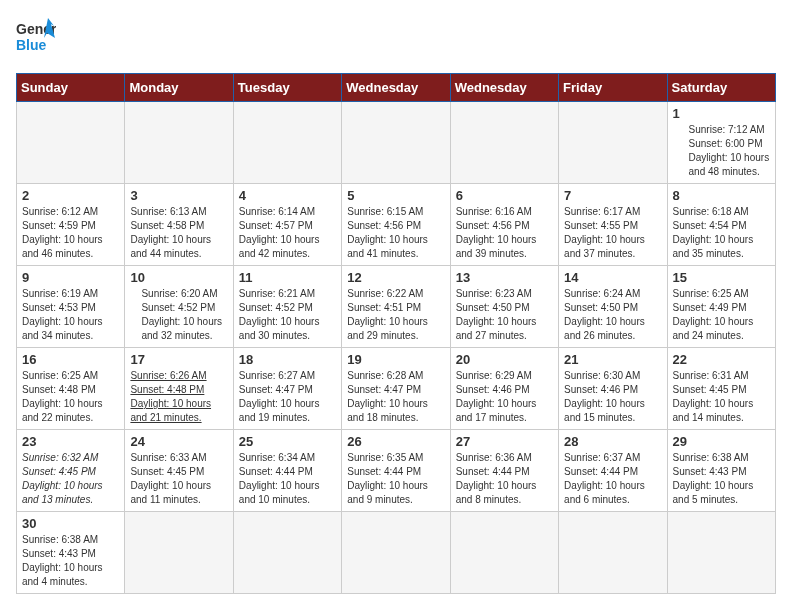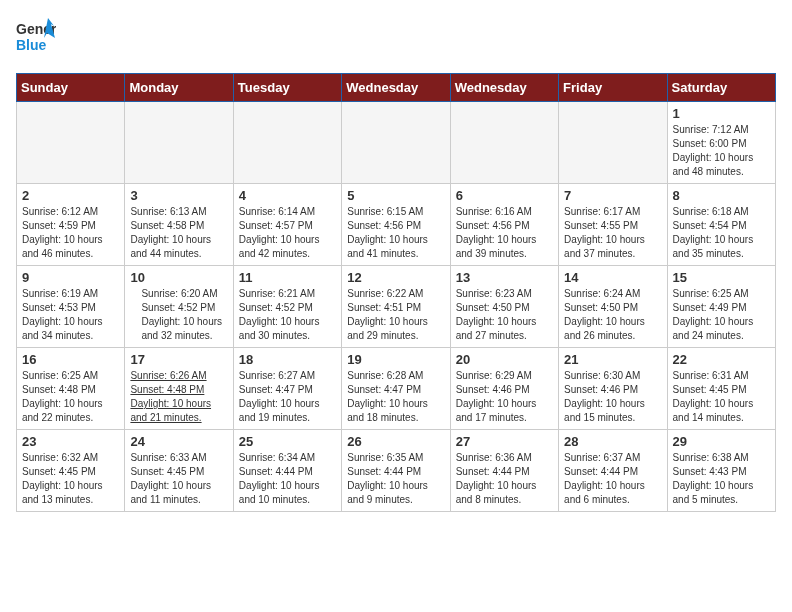--- a/index.html
+++ b/index.html
@@ -107,21 +107,21 @@
   <tbody id="calendar-body">
   <tr>
         <td class="empty"></td>
         <td class="empty"></td>
         <td class="empty"></td>
         <td class="empty"></td>
         <td class="empty"></td>
         <td class="empty"></td>
         <td>
           <span class="day-number">1</span>
-          <div class="day-info" style="white-space: pre-line;">Sunrise: 7:12 AM
+          <div class="day-info" style="white-space: pre-line; margin-left: 16px;">Sunrise: 7:12 AM
 Sunset: 6:00 PM
 Daylight: 10 hours
 and 48 minutes.</div>
         </td>
       </tr>
       <tr>
         <td>
           <span class="day-number">2</span>
           <div class="day-info" style="white-space: pre-line;">Sunrise: 6:12 AM
 Sunset: 4:59 PM
@@ -269,21 +269,21 @@
           <span class="day-number">22</span>
           <div class="day-info" style="white-space: pre-line;">Sunrise: 6:31 AM
 Sunset: 4:45 PM
 Daylight: 10 hours
 and 14 minutes.</div>
         </td>
       </tr>
       <tr>
         <td>
           <span class="day-number">23</span>
-          <div class="day-info" style="white-space: pre-line;">Sunrise: 6:32 AM
+          <div class="day-info" style="white-space: pre-line; font-style: italic;">Sunrise: 6:32 AM
 Sunset: 4:45 PM
 Daylight: 10 hours
 and 13 minutes.</div>
         </td>
         <td>
           <span class="day-number">24</span>
           <div class="day-info" style="white-space: pre-line;">Sunrise: 6:33 AM
 Sunset: 4:45 PM
 Daylight: 10 hours
 and 11 minutes.</div>
@@ -316,15 +316,30 @@
 Daylight: 10 hours
 and 6 minutes.</div>
         </td>
         <td>
           <span class="day-number">29</span>
           <div class="day-info" style="white-space: pre-line;">Sunrise: 6:38 AM
 Sunset: 4:43 PM
 Daylight: 10 hours
 and 5 minutes.</div>
         </td>
+      </tr>
+      <tr>
+        <td>
+          <span class="day-number">30</span>
+          <div class="day-info" style="white-space: pre-line;">Sunrise: 6:38 AM
+Sunset: 4:43 PM
+Daylight: 10 hours
+and 4 minutes.</div>
+        </td>
+        <td class="empty"></td>
+        <td class="empty"></td>
+        <td class="empty"></td>
+        <td class="empty"></td>
+        <td class="empty"></td>
+        <td class="empty"></td>
       </tr>
     </tbody>
 </table>
 
 </body></html>

